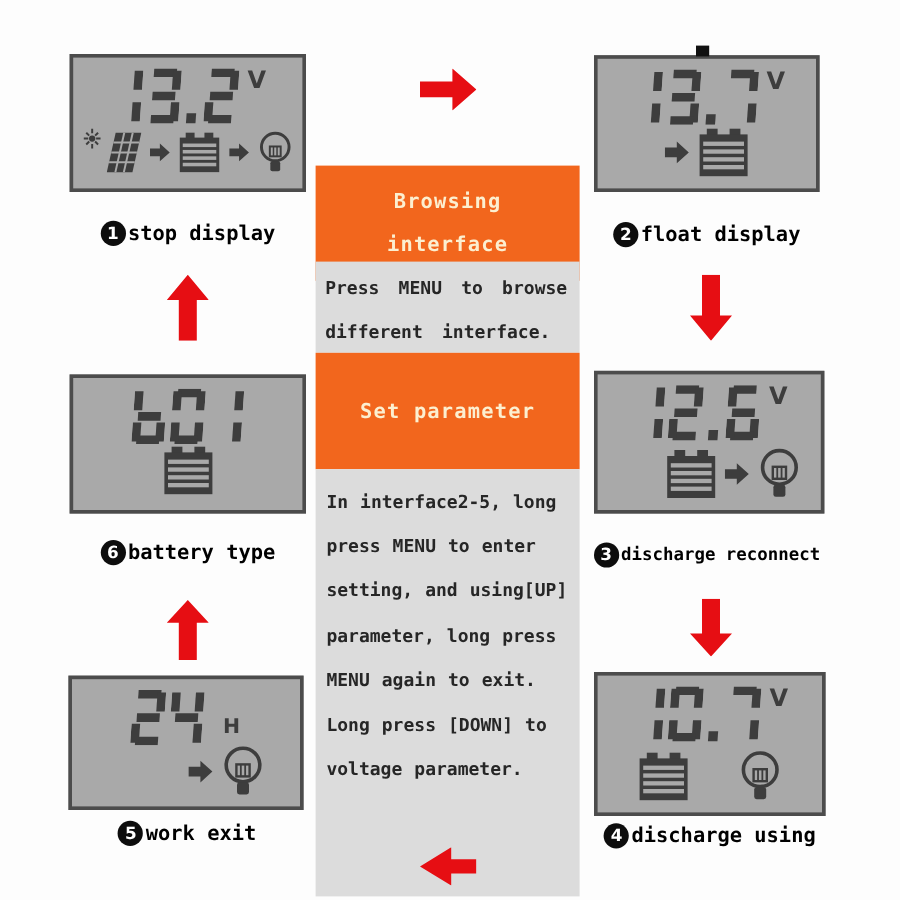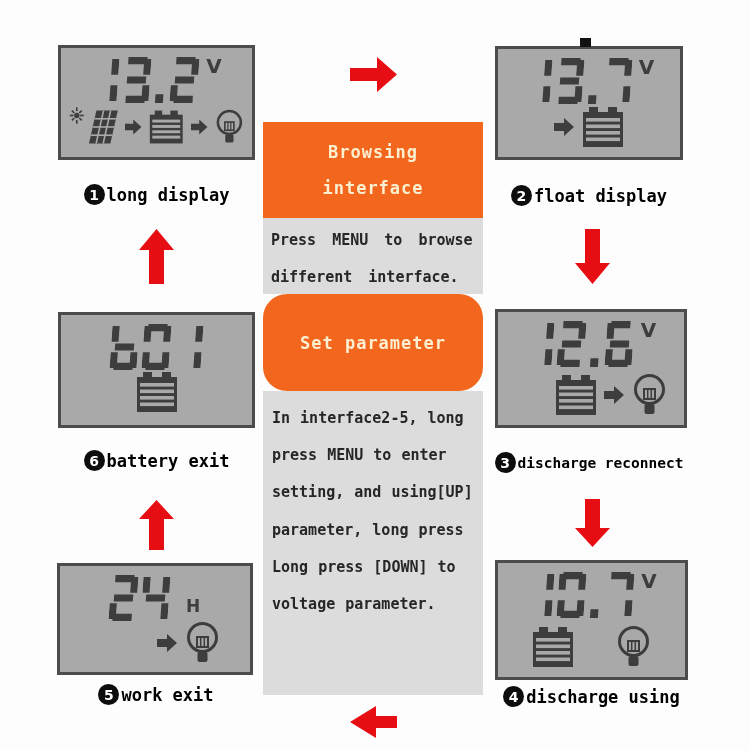--- a/index.html
+++ b/index.html
@@ -330,59 +330,60 @@
             <rect x="4" y="17.5" width="34" height="3.6"></rect>
             <rect x="4" y="24" width="34" height="3.6"></rect>
             <rect x="4" y="30.5" width="34" height="3.6"></rect>
           </g>
         </svg>
       </div>
   </div>
 
   <div class="label" style="left:58px;top:184px;width:197px;">
     <span class="badge">1</span>
-    <span>long display</span>
+    <span>stop display</span>
   </div>
   <div class="label" style="left:489px;top:185px;width:200px;">
     <span class="badge">2</span>
     <span>float display</span>
   </div>
   <div class="label label-small" style="left:480px;top:452px;width:218px;">
     <span class="badge">3</span>
     <span>discharge reconnect</span>
   </div>
   <div class="label" style="left:489px;top:686px;width:205px;">
     <span class="badge">4</span>
     <span>discharge using</span>
   </div>
   <div class="label" style="left:58px;top:684px;width:196px;">
     <span class="badge">5</span>
     <span>work exit</span>
   </div>
   <div class="label" style="left:58px;top:450px;width:197px;">
     <span class="badge">6</span>
-    <span>battery exit</span>
-  </div>
-
-  <div class="blk blk-orange" id="orange1" style="top:122px;height:96px;">
+    <span>battery type</span>
+  </div>
+
+  <div class="blk blk-orange" id="orange1" style="top:138px;height:96px;">
     <div class="tline">Browsing</div>
     <div class="tline">interface</div>
   </div>
   <div class="blk blk-gray" id="gray1" style="top:218px;height:76px;">
     <div class="bline">Press MENU to browse</div>
     <div class="bline">different interface.</div>
   </div>
-  <div class="blk blk-orange" id="orange2" style="top:294px;height:97px;border-radius:24px;">
+  <div class="blk blk-orange" id="orange2" style="top:294px;height:97px;">
     <div class="tline">Set parameter</div>
   </div>
-  <div class="blk blk-gray" id="gray2" style="top:391px;height:304px;">
+  <div class="blk blk-gray" id="gray2" style="top:391px;height:356px;">
     <div class="bline">In interface2-5, long</div>
     <div class="bline">press MENU to enter</div>
     <div class="bline">setting, and using[UP]</div>
     <div class="bline">parameter, long press</div>
+    <div class="bline">MENU again to exit.</div>
     <div class="bline">Long press [DOWN] to</div>
     <div class="bline">voltage parameter.</div>
   </div>
 
   <svg class="flow" style="left:350px;top:57px;" width="47" height="35" viewBox="0 0 47 35">
     <polygon points="0,11 27,11 27,0 47,17.5 27,35 27,24 0,24" fill="#e60e13"></polygon>
   </svg>
   <svg class="flow" style="left:139px;top:229px;" width="35" height="55" viewBox="0 0 35 55">
     <polygon points="17.5,0 35,21 25,21 25,55 10,55 10,21 0,21" fill="#e60e13"></polygon>
   </svg>

